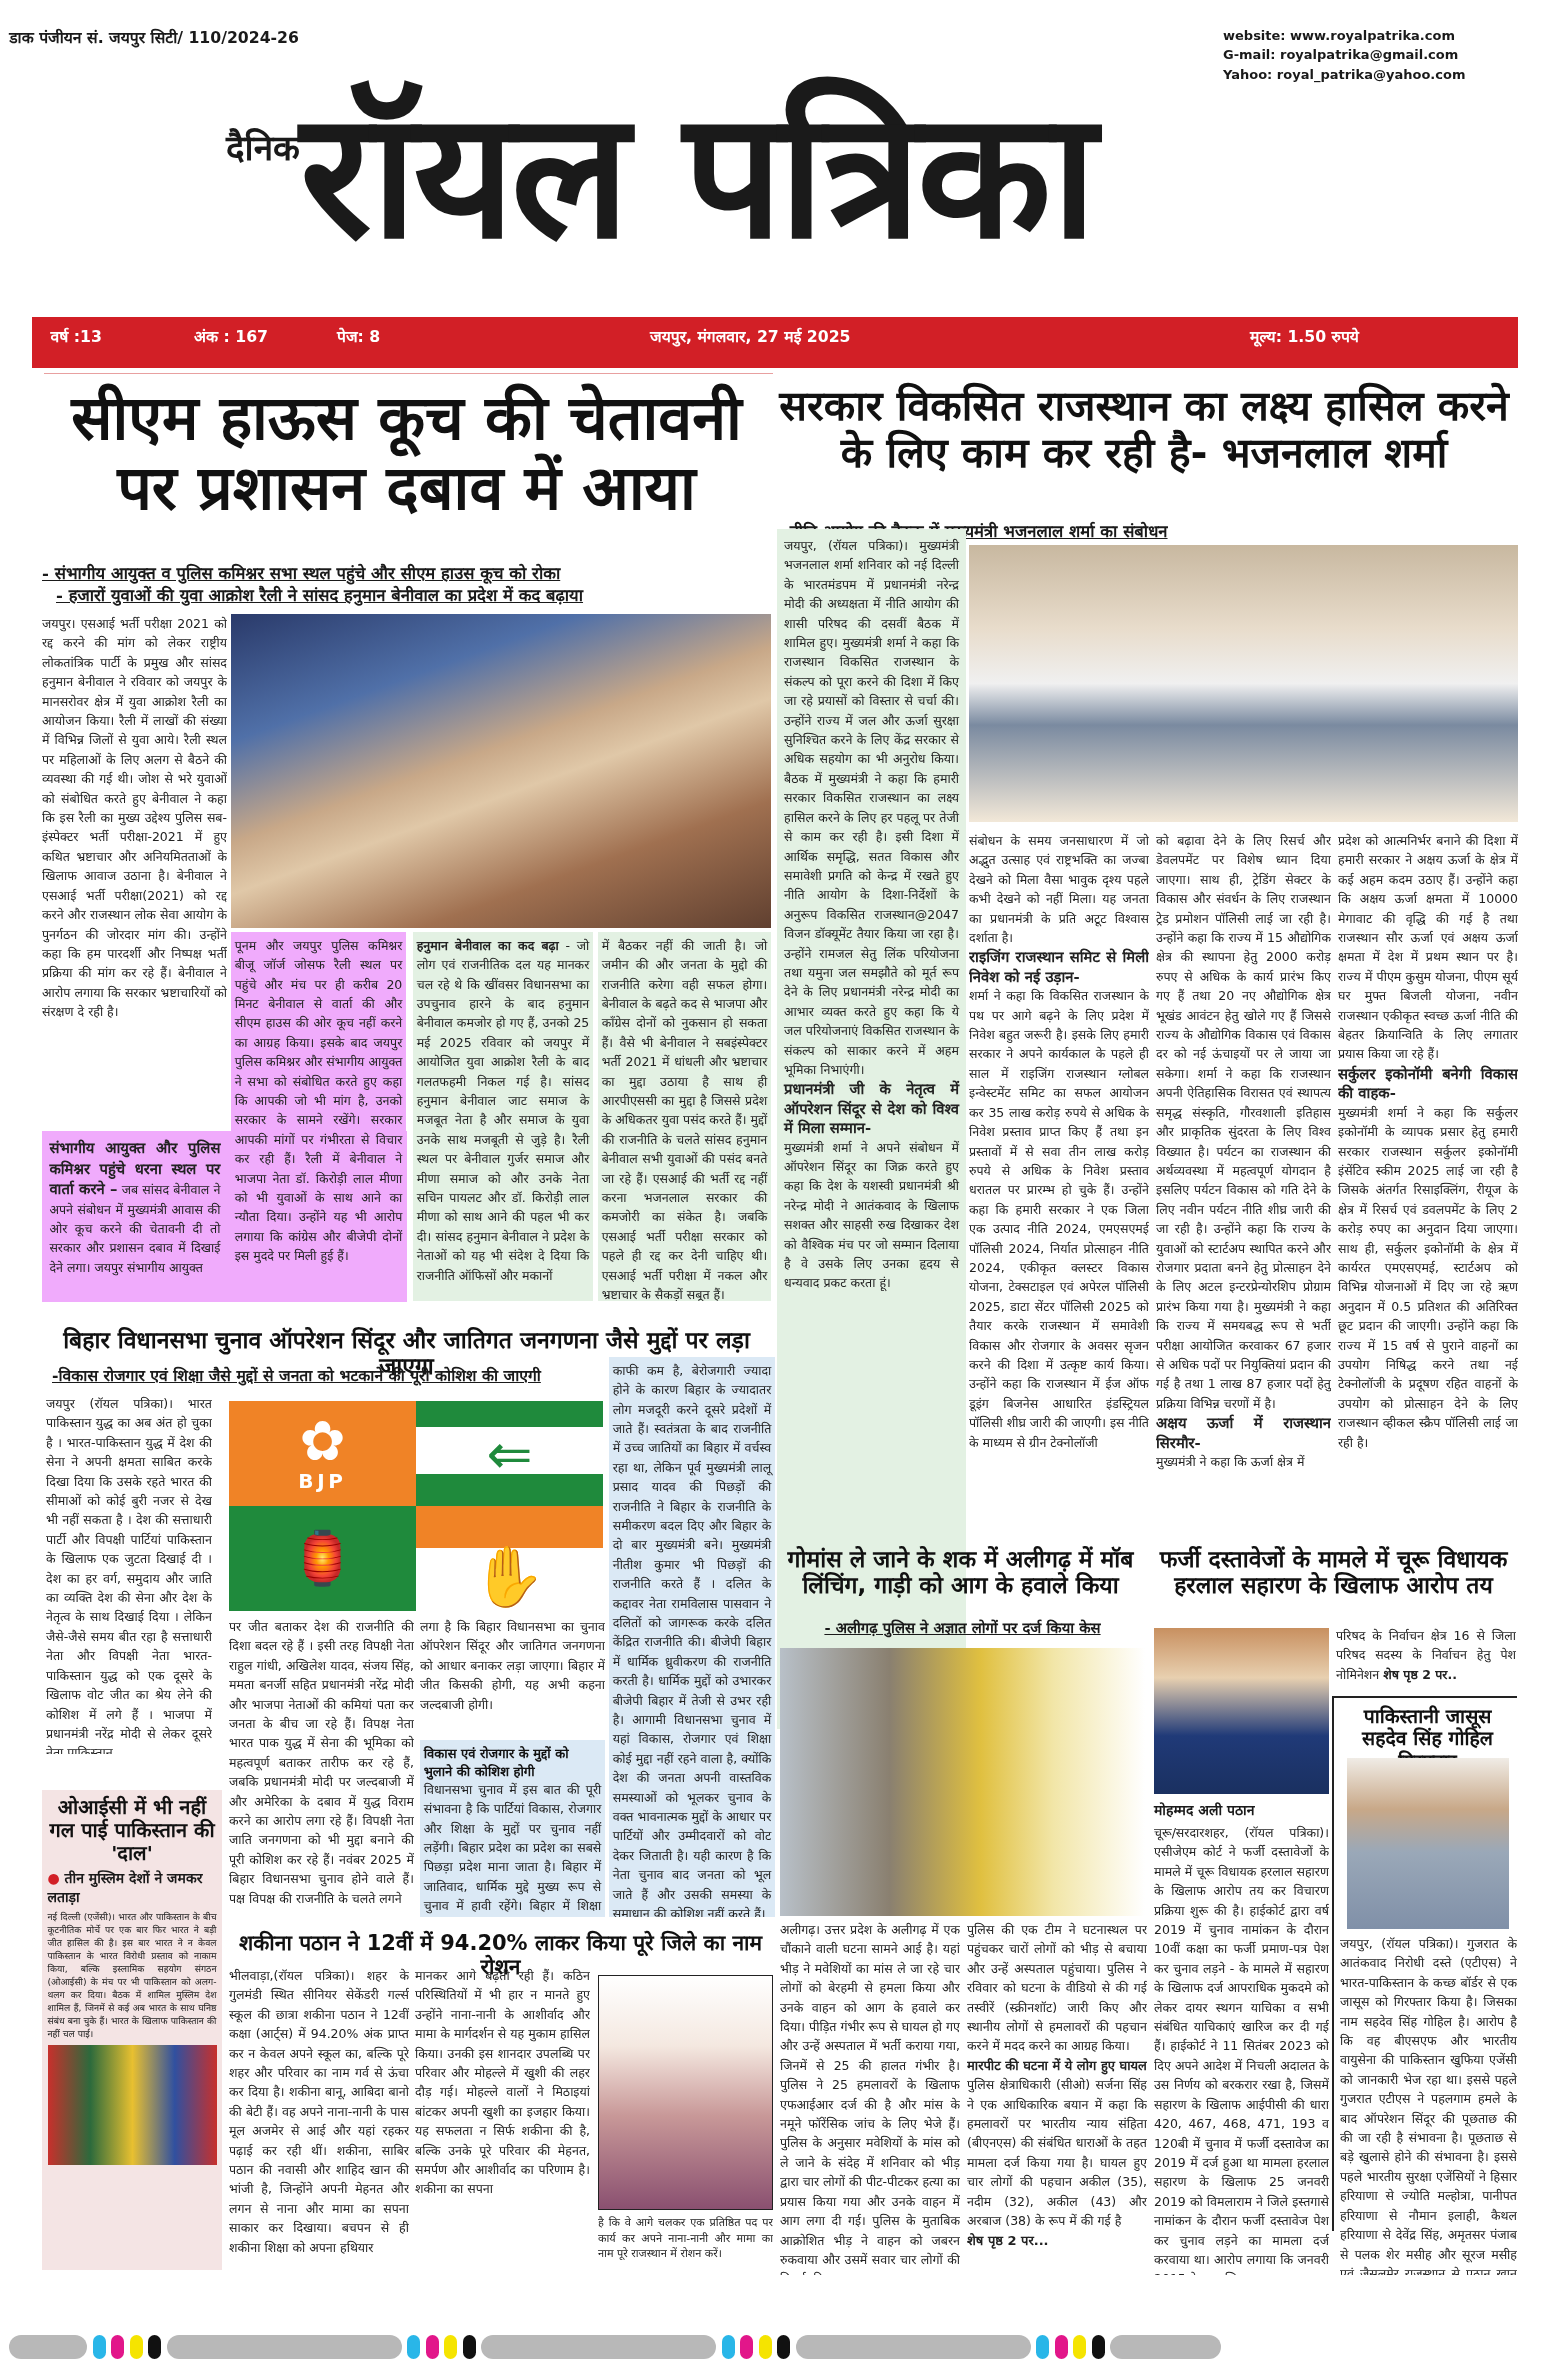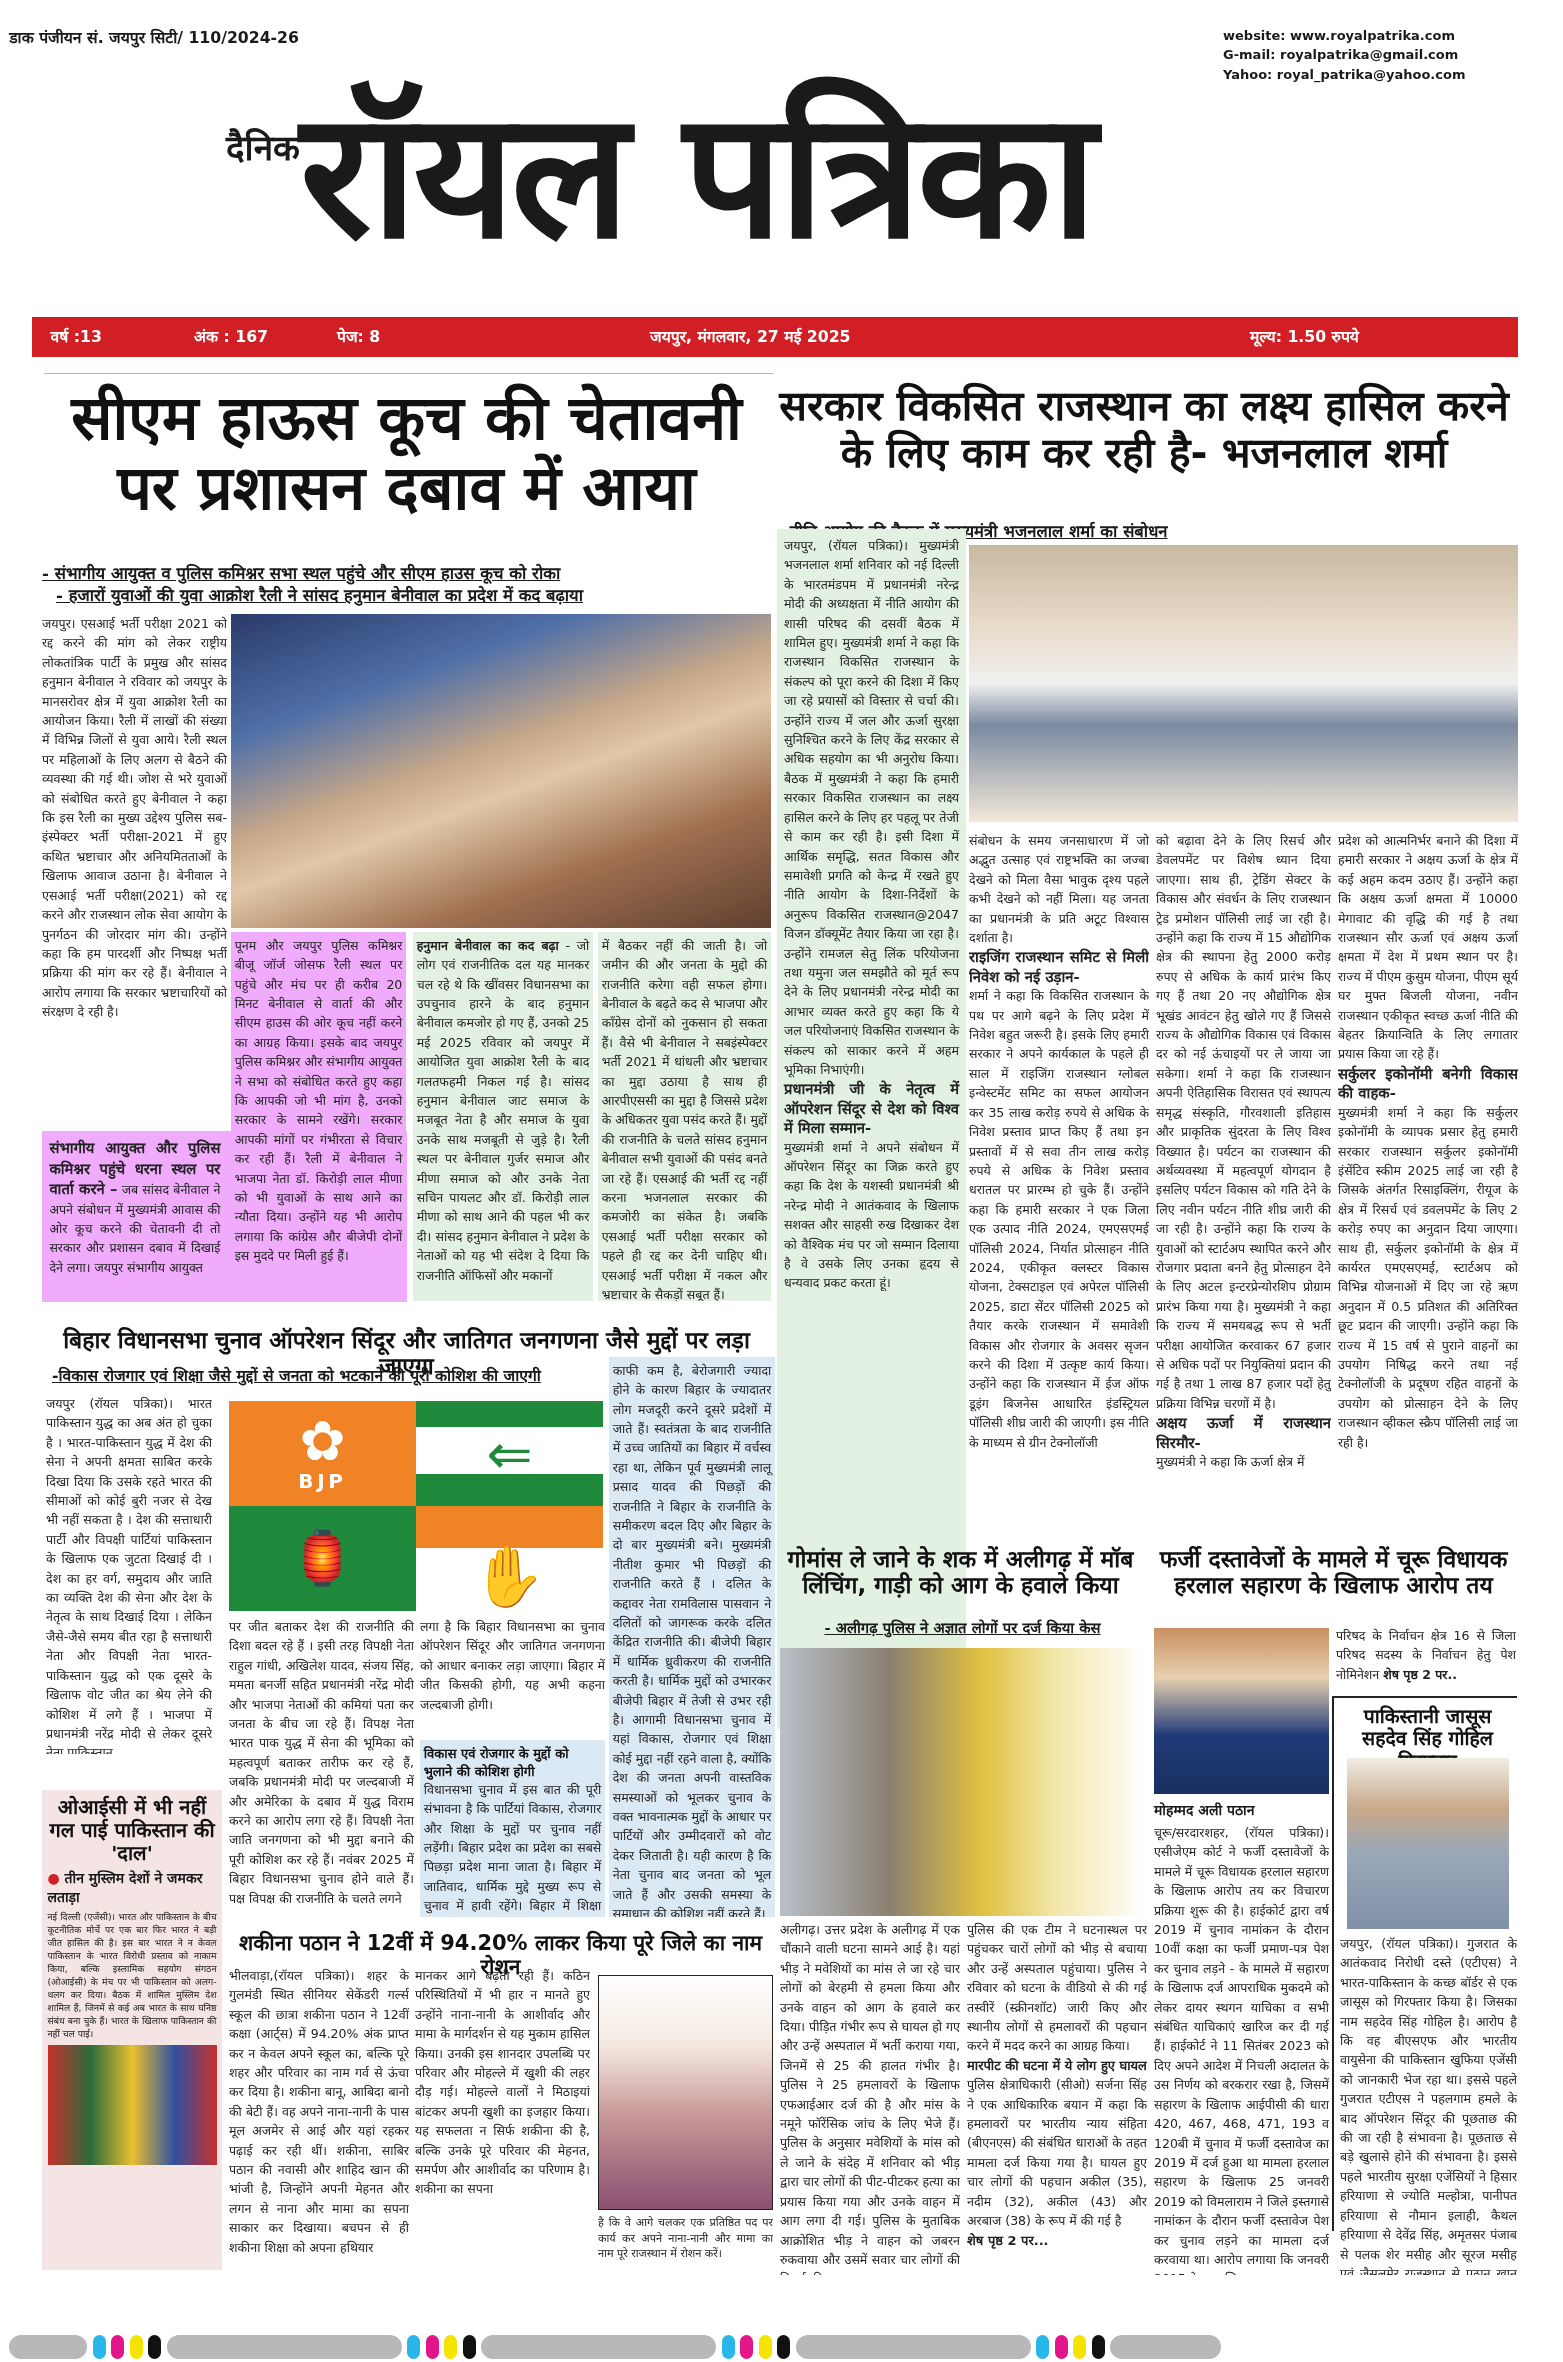--- a/index.html
+++ b/index.html
@@ -2,21 +2,21 @@
 <html style="font-size:14.8px"><head>
 <meta charset="utf-8">
 <style>
   * { box-sizing: border-box; margin: 0; padding: 0; }
   body { width: 1563px; height: 2363px; background: #fff; font-family: "DejaVu Sans", sans-serif; color: #1a1a1a; position: relative; overflow: hidden; }
   .abs { position: absolute; }
   .reg { left: 9.2px; top: 26px; font-size: 15.7px; font-weight: bold; font-family: "DejaVu Sans", sans-serif; }
   .contact { left: 1223px; top: 26px; font-size: 13px; font-weight: bold; line-height: 19.4px; }
   .dainik { left: 226px; top: 123px; font-size: 35px; font-weight: 900; }
   .masthead { left: 300px; top: 88px; font-size: 175px; font-weight: 900; letter-spacing: -3.7px; line-height: 1; font-family: "DejaVu Sans", sans-serif; }
-  .redbar { left: 32px; top: 317px; width: 1486px; height: 40px; background: #d21f26; color: #fff; font-size: 15.7px; font-weight: bold; display: flex; align-items: center; }
+  .redbar { left: 32px; top: 317px; width: 1486px; height: 51px; background: #d21f26; color: #fff; font-size: 15.7px; font-weight: bold; display: flex; align-items: center; }
   .redbar span { position: absolute; top: 8.3px; }
   .rule { left: 44px; top: 373px; width: 729px; height: 0.9px; background: #e8a0a0; }
   .h1 { font-weight: 700; color: #111; text-align: center; line-height: 1.15; }
   .h-left { left: 42px; top: 383px; width: 729px; font-size: 61px; }
   .h-right { left: 775px; top: 383px; width: 738px; font-size: 41px; }
   .sub { font-weight: bold; text-decoration: underline; font-size: 16.6px; }
   .col { font-size: 12.5px; line-height: 19.4px; text-align: justify; color: #222; }
   .photo { background: linear-gradient(135deg,#8a6a4a,#c9a27a 40%,#e8d4b8 60%,#7a5a3a); }
   .pinkbox { background: #f0abfc; }
   .greenbox { background: #e3f1e3; }

